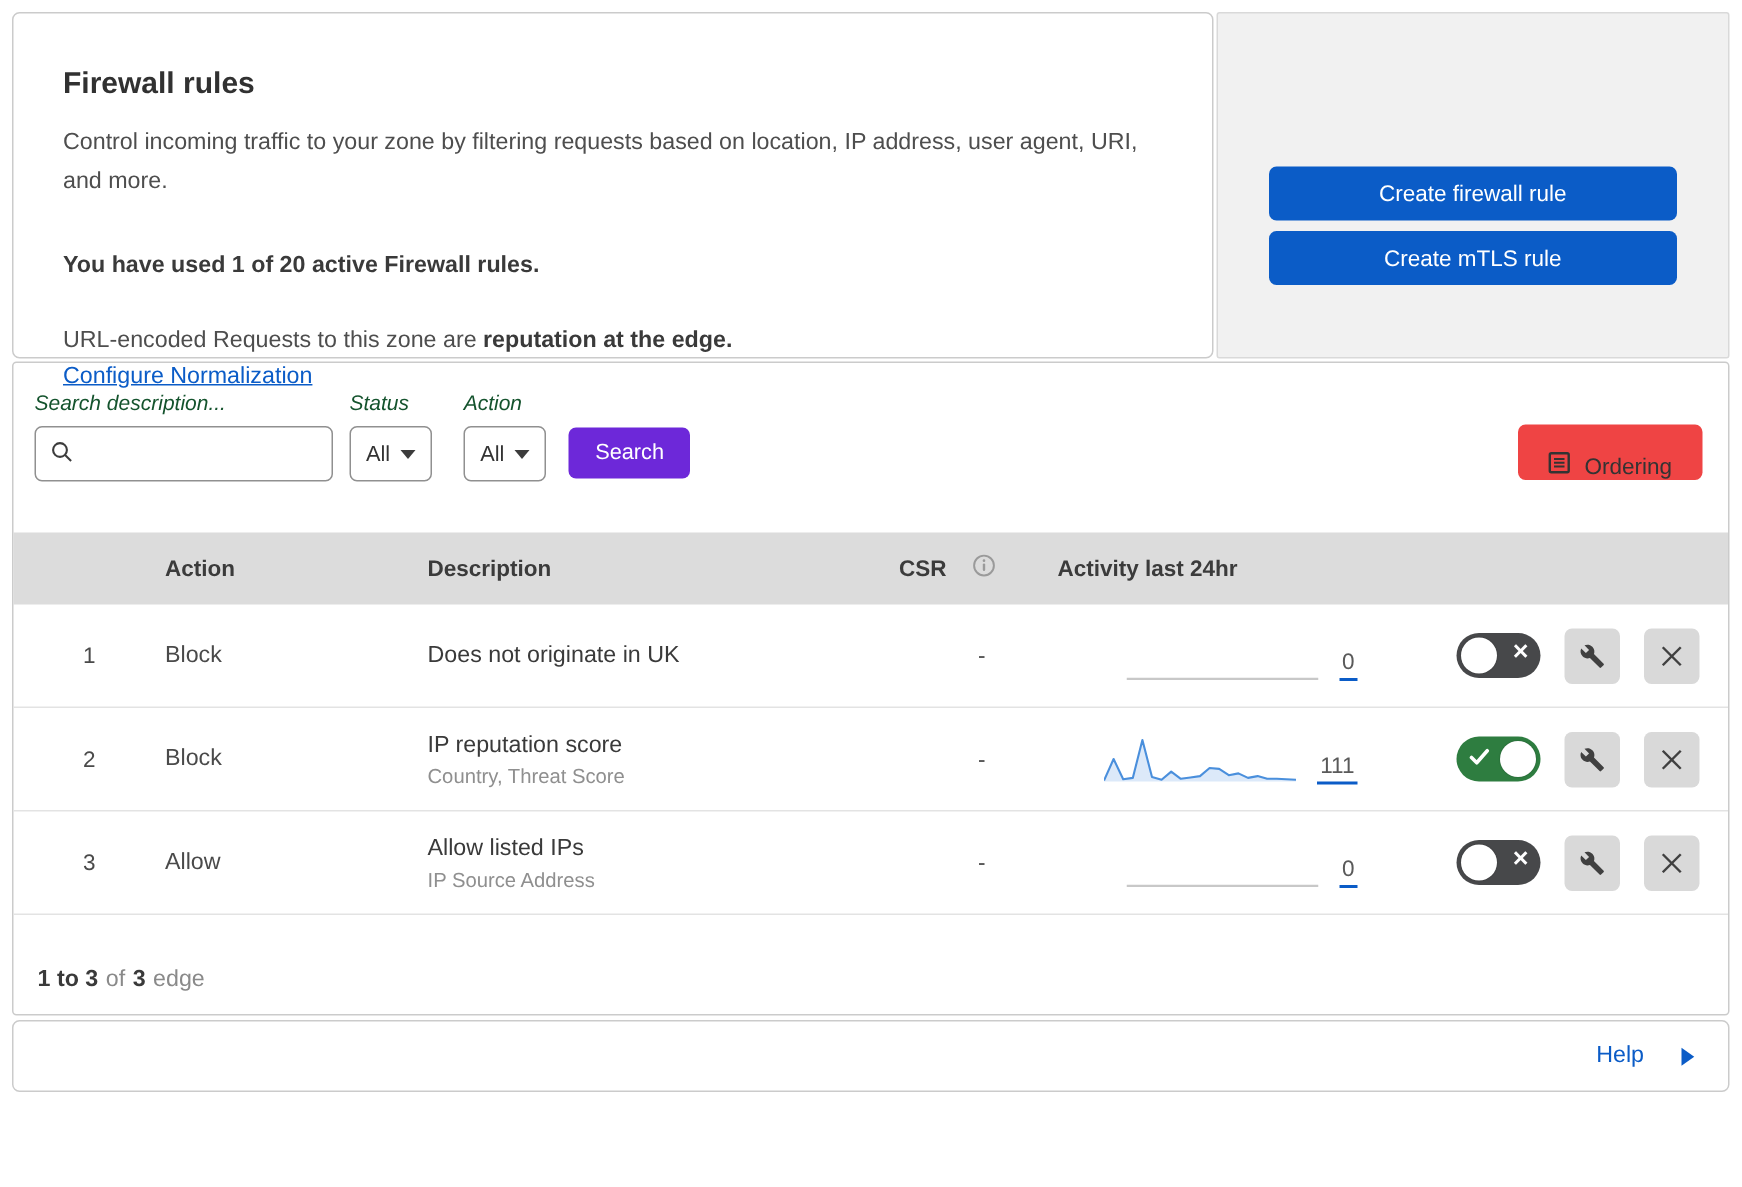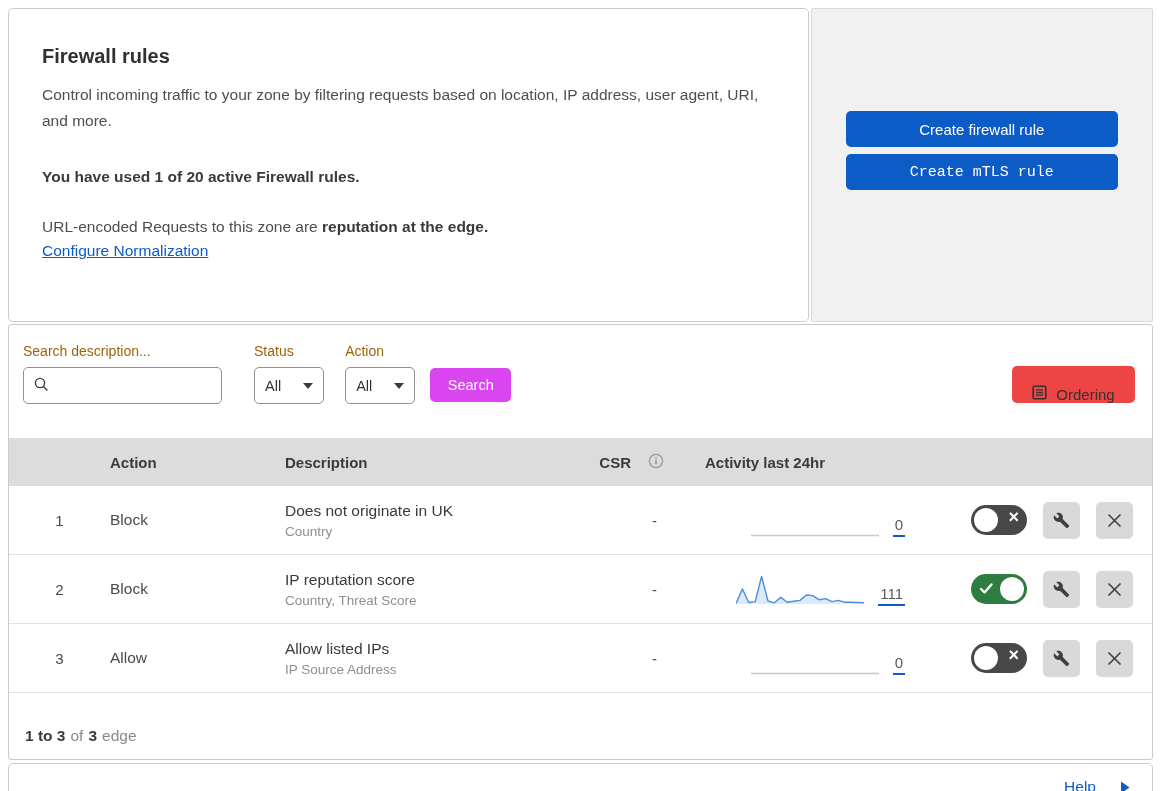--- a/index.html
+++ b/index.html
@@ -1,48 +1,48 @@
 <!DOCTYPE html>
 <html><head>
 <meta charset="utf-8">
 <style>
   * { box-sizing: border-box; margin: 0; padding: 0; }
   html,body { width:1161px; height:791px; background:#fff; font-family:"Liberation Sans", sans-serif; color:#4a4a4a; }
   .page { padding:8px; width:1161px; }
 
   
-  .top { display:flex; align-items:stretch; height:314px; }
+  .top { display:flex; align-items:stretch; height:231px; }
   .intro-card { width:802px; background:#fff; border:1px solid #cbcbcb; border-radius:5px; padding:36px 40px 0 33px; }
   .intro-card h1 { font-size:20px; font-weight:600; color:#313131; margin-bottom:14px; }
   .intro-card p.desc { font-size:15.5px; color:#4e4e4e; line-height:26px; margin-bottom:34px; max-width:720px; }
   .usage { font-size:15.5px; font-weight:700; color:#3a3a3a; margin-bottom:28px; }
   .norm { font-size:15.5px; color:#4e4e4e; line-height:26px; }
   .norm b { color:#3a3a3a; }
   .link { color:#0b5cc7; text-decoration:underline; font-size:15.5px; cursor:pointer; display:inline-block; margin-top:2px; }
   .side-panel { width:343px; margin-left:2px; background:#f1f1f1; border:1px solid #d9d9d9; border-radius:2px;
                 display:flex; flex-direction:column; align-items:center; padding-top:102px; }
   .btn-primary { width:272px; height:36px; background:#0b5cc7; color:#fff; border:none; border-radius:5px;
                  font-size:15px; font-family:inherit; cursor:pointer; display:block; }
-  .side-panel .btn-primary + .btn-primary { margin-top:7px;font-family:Liberation Mono, monospace; }
+  .side-panel .btn-primary + .btn-primary { margin-top:7px; }
 
   
   .main { margin-top:2px; border:1px solid #cbcbcb; border-radius:3px; background:#fff; }
   .filterbar { padding:18px 17px 0 14px; height:113px; display:flex; align-items:flex-start; }
-  .field-label { font-size:14px; color:#a16207; margin-bottom:8px; display:block; }
+  .field-label { font-size:14px; color:#14532d; margin-bottom:8px; display:block;font-style:italic; }
   .search-wrap { width:199px; }
   .search-box { position:relative; }
   .search-box input { width:199px; height:37px; border:1px solid #909090; border-radius:5px; padding:0 10px 0 34px;
                       font-size:14px; font-family:inherit; color:#333; background:#fff; }
   .search-box .mag { position:absolute; left:11px; top:10px; }
-  .select-group { margin-left:32px; }
+  .select-group { margin-left:11px; }
   .select-group.action { margin-left:21px; }
   .select-box { height:37px; border:1px solid #909090; border-radius:5px; background:#fff; padding:0 10px;
-                display:flex; align-items:center; gap:22px; font-size:14.5px; color:#333; cursor:pointer; }
+                display:flex; align-items:center; gap:7px; font-size:14.5px; color:#333; cursor:pointer; }
   .caret { width:0; height:0; border-left:5px solid transparent; border-right:5px solid transparent; border-top:6px solid #3c3c3c; }
-  .btn-search { margin-left:15px; margin-top:25px; width:81px; height:34px; background:#d946ef; color:#fff;
+  .btn-search { margin-left:15px; margin-top:25px; width:81px; height:34px; background:#6d28d9; color:#fff;
                 border:none; border-radius:5px; font-size:14.5px; font-family:inherit; cursor:pointer; }
   .btn-ordering { margin-left:auto; margin-top:23px; width:123px; height:37px; background:#ef4444; border:none;
                   border-radius:5px; font-size:15px; color:#333; font-family:inherit; cursor:pointer;
                   display:flex; align-items:flex-end; justify-content:center; gap:9px; }
 
   
   .thead { height:48px; background:#dcdcdc; display:grid; align-items:center;
            grid-template-columns:101px 175px 304px 80px 260px 1fr; font-size:15px; font-weight:600; color:#3b3b3b; }
   .thead .csr-h { text-align:right; padding-right:5px; display:flex; justify-content:flex-end; align-items:center; gap:17px; }
   .thead .act-h { padding-left:36px; }
@@ -158,21 +158,20 @@
       <div class="act-h">Activity last 24hr</div>
       <div></div>
     </div>
 
     <div>
   <div class="trow">
     <div class="num">1</div>
     <div class="action">Block</div>
     <div>
       <div class="desc-main">Does not originate in UK</div>
-      <div class="desc-sub">Country</div>
     </div>
     <div class="csr">-</div>
     <div class="activity">
       <span class="spark"><svg width="128" height="34" viewBox="0 0 128 34">
                 <line x1="0" y1="32.5" x2="128" y2="32.5" stroke="#c8c8c8" stroke-width="1.5"></line>
               </svg></span>
       <a class="count-link">0</a>
     </div>
     <div class="controls">
       <div class="toggle off">

